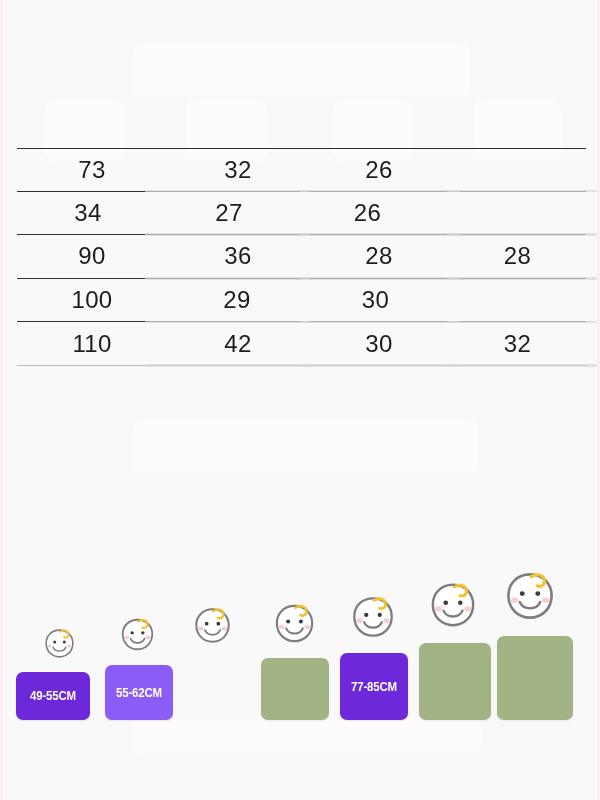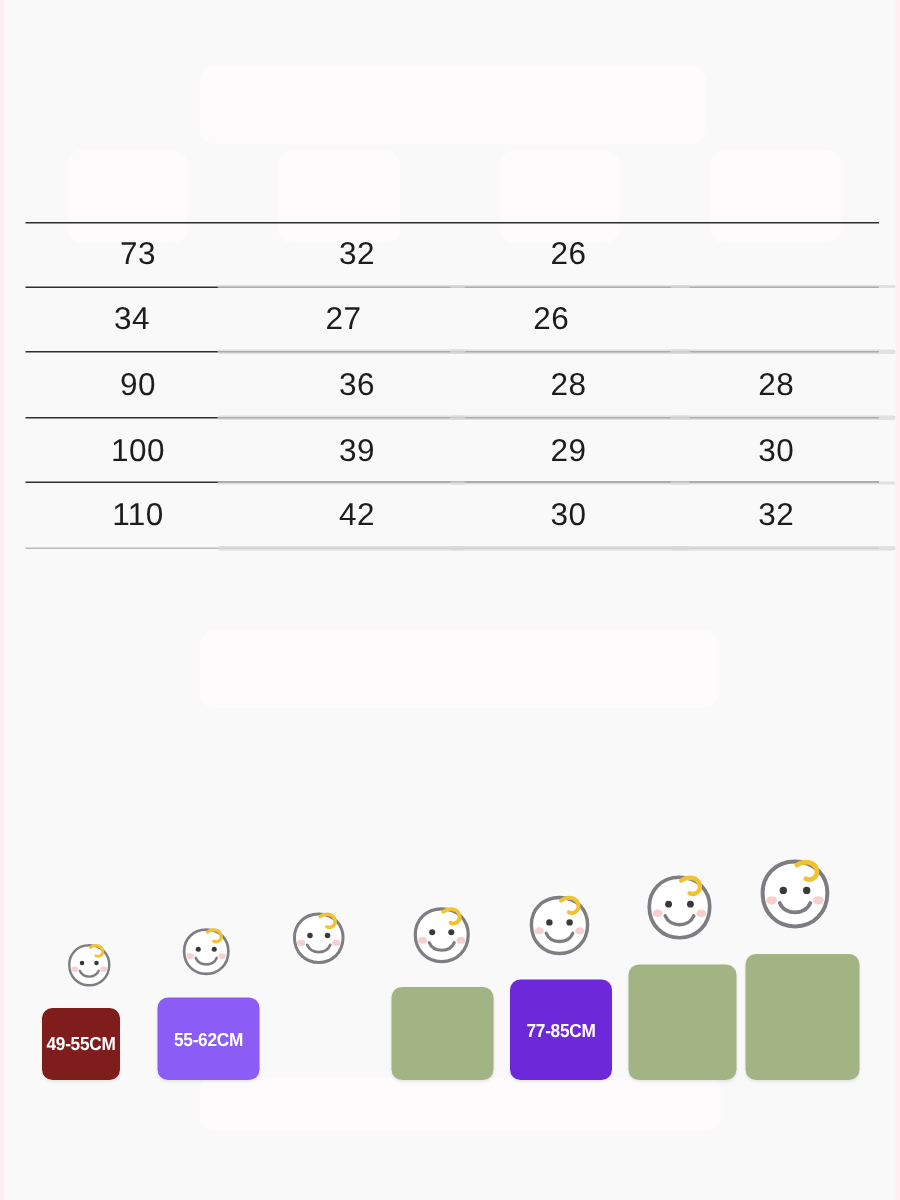--- a/index.html
+++ b/index.html
@@ -36,21 +36,21 @@
     position:relative;
     display:flex;
     height:43.6px;
     align-items:center;
     border-bottom:1.4px solid #2f2f2f;
   }
   .trow.first { border-top:1.4px solid #2f2f2f; }
   .trow.last  { border-bottom:1.6px solid #b9b9b9; }
   .tcell {
     text-align:center;
-    font-size:21px;
+    font-size:24px;
     color:#1d1d1d;
     font-weight:400;
     letter-spacing:.3px;
     line-height:1;
   }
   .tcell.c0 { width:150px; }
   .tcell.c1 { width:142px; }
   .tcell.c2 { width:140px; }
   .tcell.c3 { width:137px; }
   
@@ -129,40 +129,39 @@
         <div class="tcell c0">90</div>
         <div class="tcell c1">36</div>
         <div class="tcell c2">28</div>
         <div class="tcell c3">28</div>
         <div class="chip" style="left: 128px; width: 165px;"></div>
         <div class="chip" style="left: 283px; width: 160px;"></div>
         <div class="chip" style="left: 430px; width: 150px;"></div>
       </div>
       <div class="trow">
         <div class="tcell c0">100</div>
-        <div class="tcell c1">39</div>
         <div class="tcell c2">29</div>
         <div class="tcell c3">30</div>
         <div class="chip" style="left: 128px; width: 165px;"></div>
         <div class="chip" style="left: 283px; width: 160px;"></div>
         <div class="chip" style="left: 430px; width: 150px;"></div>
       </div>
       <div class="trow last">
         <div class="tcell c0">110</div>
         <div class="tcell c1">42</div>
         <div class="tcell c2">30</div>
         <div class="tcell c3">32</div>
         <div class="chip" style="left: 128px; width: 165px;"></div>
         <div class="chip" style="left: 283px; width: 160px;"></div>
         <div class="chip" style="left: 430px; width: 150px;"></div>
       </div>
     </div>
 
   <div id="growth">
-      <div class="bar" style="left: 25px; width: 52px; height: 48px; background: #7f1d1d;">
+      <div class="bar" style="left: 13px; width: 74px; height: 48px; background: #6d28d9;">
         <span class="bar-label">49-55CM</span>
       </div>
       <div class="baby" style="left: 38px; bottom: 58px;">
         <svg viewBox="0 0 100 100" width="37" height="37">
           <path d="M50 14 C72 14 86 30 86 49 C86 71 70 86 50 86 C30 86 14 71 14 49 C14 30 28 14 50 14 Z" fill="#ffffff" stroke="#7d7d82" stroke-width="4.4" stroke-linejoin="round"></path>
           <path d="M52 18 C60 12 72 14 74 23 C76 31 68 36 62 33" fill="none" stroke="#f2c230" stroke-width="5.2" stroke-linecap="round"></path>
           <circle cx="37" cy="46" r="4.1" fill="#3a3a3a"></circle>
           <circle cx="63" cy="46" r="4.1" fill="#3a3a3a"></circle>
           <ellipse cx="24" cy="57" rx="6" ry="4.6" fill="#f5c7c7" opacity=".85"></ellipse>
           <ellipse cx="76" cy="57" rx="6" ry="4.6" fill="#f5c7c7" opacity=".85"></ellipse>

